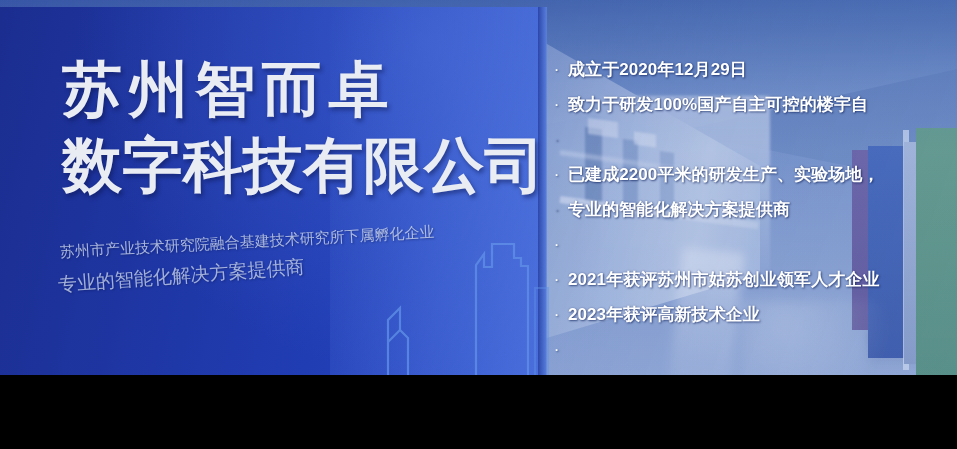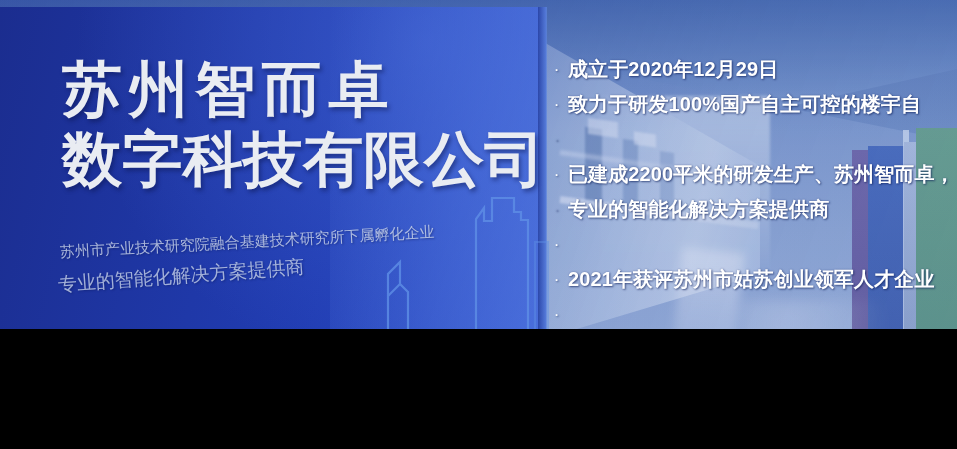--- a/index.html
+++ b/index.html
@@ -1,20 +1,20 @@
 <!DOCTYPE html>
 <html><head>
 <meta charset="utf-8">
 <style>
   html,body{margin:0;padding:0;background:#000;}
   body{font-family:"Liberation Sans","DejaVu Sans",sans-serif;}
 
   #slide{
     position:relative;
-    width:957px;height:329px;
+    width:957px;height:375px;
     overflow:hidden;
     background:#b91c1c;
   }
 
   
   .photo{position:absolute;inset:0;overflow:hidden;}
 
   
   .ph-base{
     position:absolute;inset:0;
@@ -121,21 +121,21 @@
   .logo{
     position:absolute;left:62px;top:58px;width:470px;
     color:#e9ecf2;
     font-weight:700;
     letter-spacing:.02em;
     line-height:1.07;
     text-shadow:2px 3px 4px rgba(8,18,70,.45);
     user-select:none;
   }
   .logo .l1{font-size:60px;display:block;white-space:nowrap;}
-  .logo .l2{font-size:60px;display:block;white-space:nowrap;margin-top:6px;text-align:right;}
+  .logo .l2{font-size:60px;display:block;white-space:nowrap;margin-top:12px;text-align:right;}
   .logo .sp{letter-spacing:.11em;}
 
   .sub{
     position:absolute;left:60px;top:243px;width:480px;
     color:rgba(205,215,235,.80);
     font-size:15px;font-weight:400;white-space:nowrap;
     transform:rotate(-3.1deg);transform-origin:left center;
     text-shadow:1px 1px 2px rgba(10,25,90,.45);
     user-select:none;
   }
@@ -160,21 +160,21 @@
     height:35px;
   }
   .bdot{
     flex:0 0 23px;
     color:#ffffff;font-size:17px;line-height:35px;text-align:center;
     text-shadow:1px 1px 2px rgba(10,25,80,.55);
   }
   .bdot.empty{color:transparent;}
   .btxt{
     color:#ffffff;
-    font-size:20px;
+    font-size:17px;
     font-weight:700;
     line-height:35px;
     white-space:nowrap;
     letter-spacing:.005em;
     text-shadow:1px 1px 2px rgba(12,28,85,.60), 0 0 2px rgba(20,40,110,.35);
   }
 </style>
 </head>
 <body>
 
@@ -238,34 +238,35 @@
       </div>
       <div class="bline">
         <span class="bdot">·</span>
         <span class="btxt">致力于研发100%国产自主可控的楼宇自</span>
       </div>
       <div class="bline">
         <span class="bdot empty">·</span>
       </div>
       <div class="bline">
         <span class="bdot">·</span>
-        <span class="btxt">已建成2200平米的研发生产、苏州智而卓，</span>
+        <span class="btxt">已建成2200平米的研发生产、实验场地，</span>
       </div>
       <div class="bline">
         <span class="bdot empty">·</span>
         <span class="btxt">专业的智能化解决方案提供商</span>
       </div>
       <div class="bline">
         <span class="bdot">·</span>
       </div>
       <div class="bline">
         <span class="bdot">·</span>
         <span class="btxt">2021年获评苏州市姑苏创业领军人才企业</span>
       </div>
       <div class="bline">
         <span class="bdot">·</span>
+        <span class="btxt">2023年获评高新技术企业</span>
       </div>
       <div class="bline">
         <span class="bdot">·</span>
       </div>
     </div>
 
 </div>
 
 </body></html>

